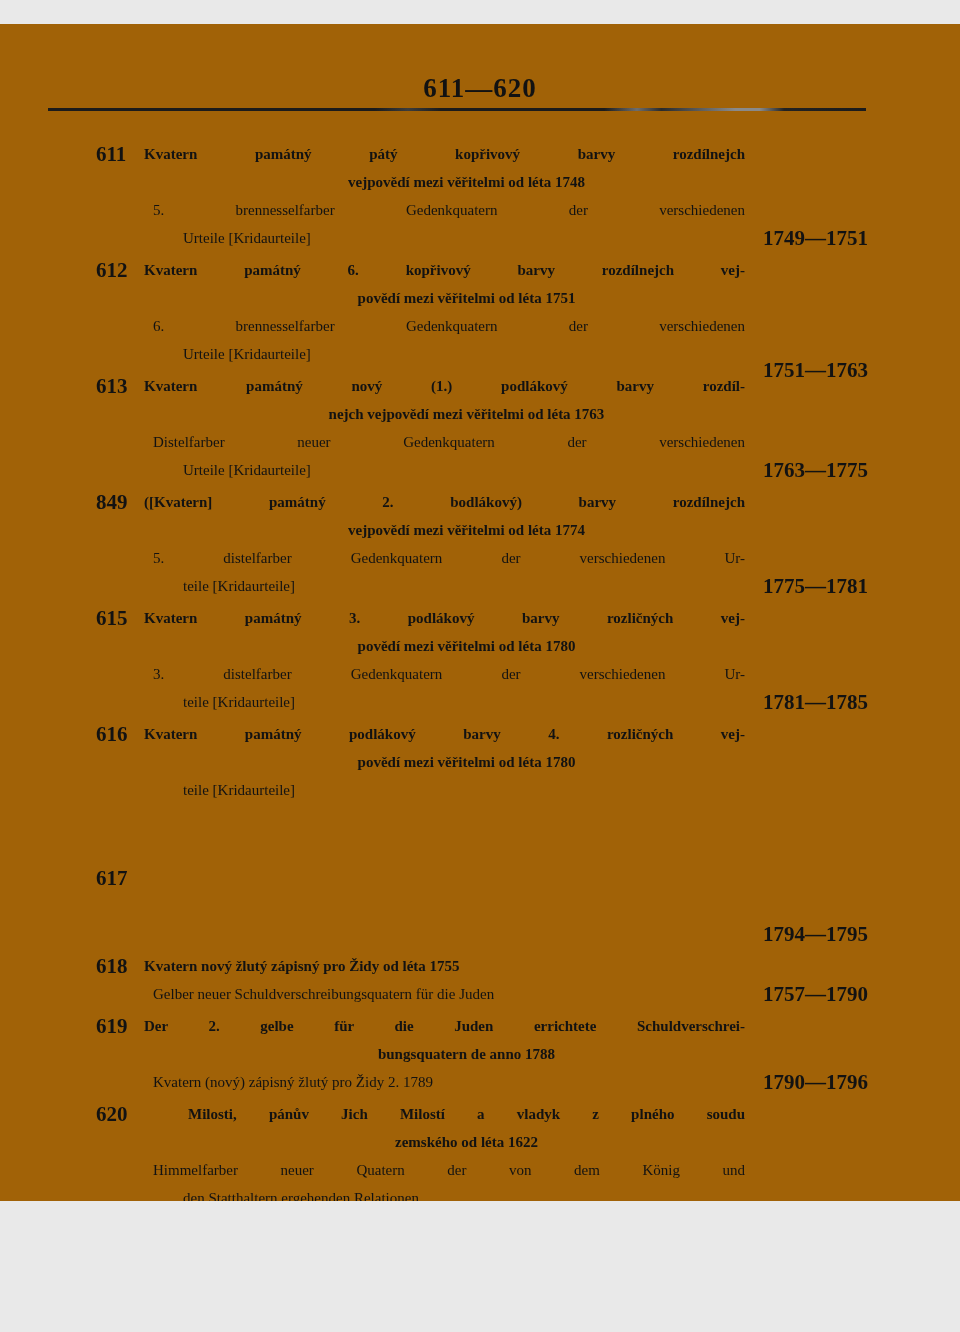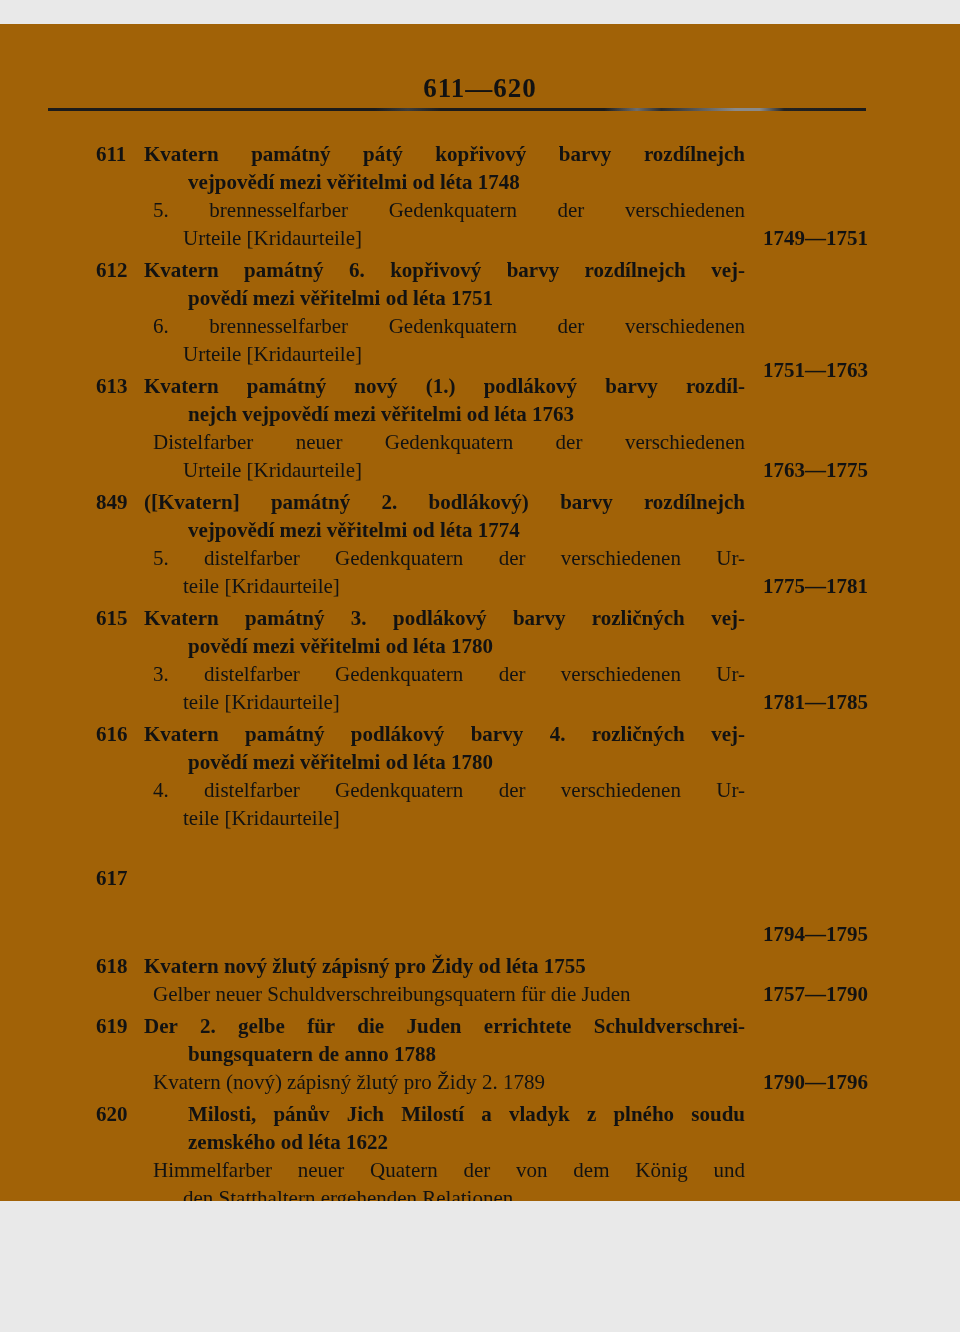--- a/index.html
+++ b/index.html
@@ -52,30 +52,30 @@
   .num {
     flex: none;
     width: 48px;
     font-weight: bold;
     font-size: 21px;
     line-height: 28px;
   }
   .body {
     flex: none;
     width: 601px;
-    font-size: 21px;
+    font-size: 15px;
     line-height: 28px;
   }
   .line { min-height: 28px; }
   .jl {
     text-align: justify;
     text-align-last: justify;
   }
   .t { font-weight: bold; }
-  .t.c { padding-left: 44px; }
+  .t.c { padding-left: 44px; text-align: center; }
   .d.f { padding-left: 9px; }
   .d.c { padding-left: 39px; }
   .dates {
     position: absolute;
     right: 0;
     top: 0;
     text-align: right;
     font-weight: bold;
     font-size: 21px;
     line-height: 28px;
@@ -160,21 +160,20 @@
     <div class="dates" style="top: 84px;">
           <div>1781—1785</div>
         </div>
   </div>
 
   <div class="entry" style="min-height: 140px;">
     <div class="num">616</div>
     <div class="body">
           <div class="line t f jl">Kvatern památný podlákový barvy 4. rozličných vej-</div>
           <div class="line t c">povědí mezi věřitelmi od léta 1780</div>
-          <div class="line d f jl">4. distelfarber Gedenkquatern der verschiedenen Ur-</div>
           <div class="line d c">teile [Kridaurteile]</div>
         </div>
   </div>
 
   <div class="entry" style="min-height: 84px;">
     <div class="num">617</div>
     <div class="dates" style="top: 56px;">
           <div>1794—1795</div>
         </div>
   </div>

